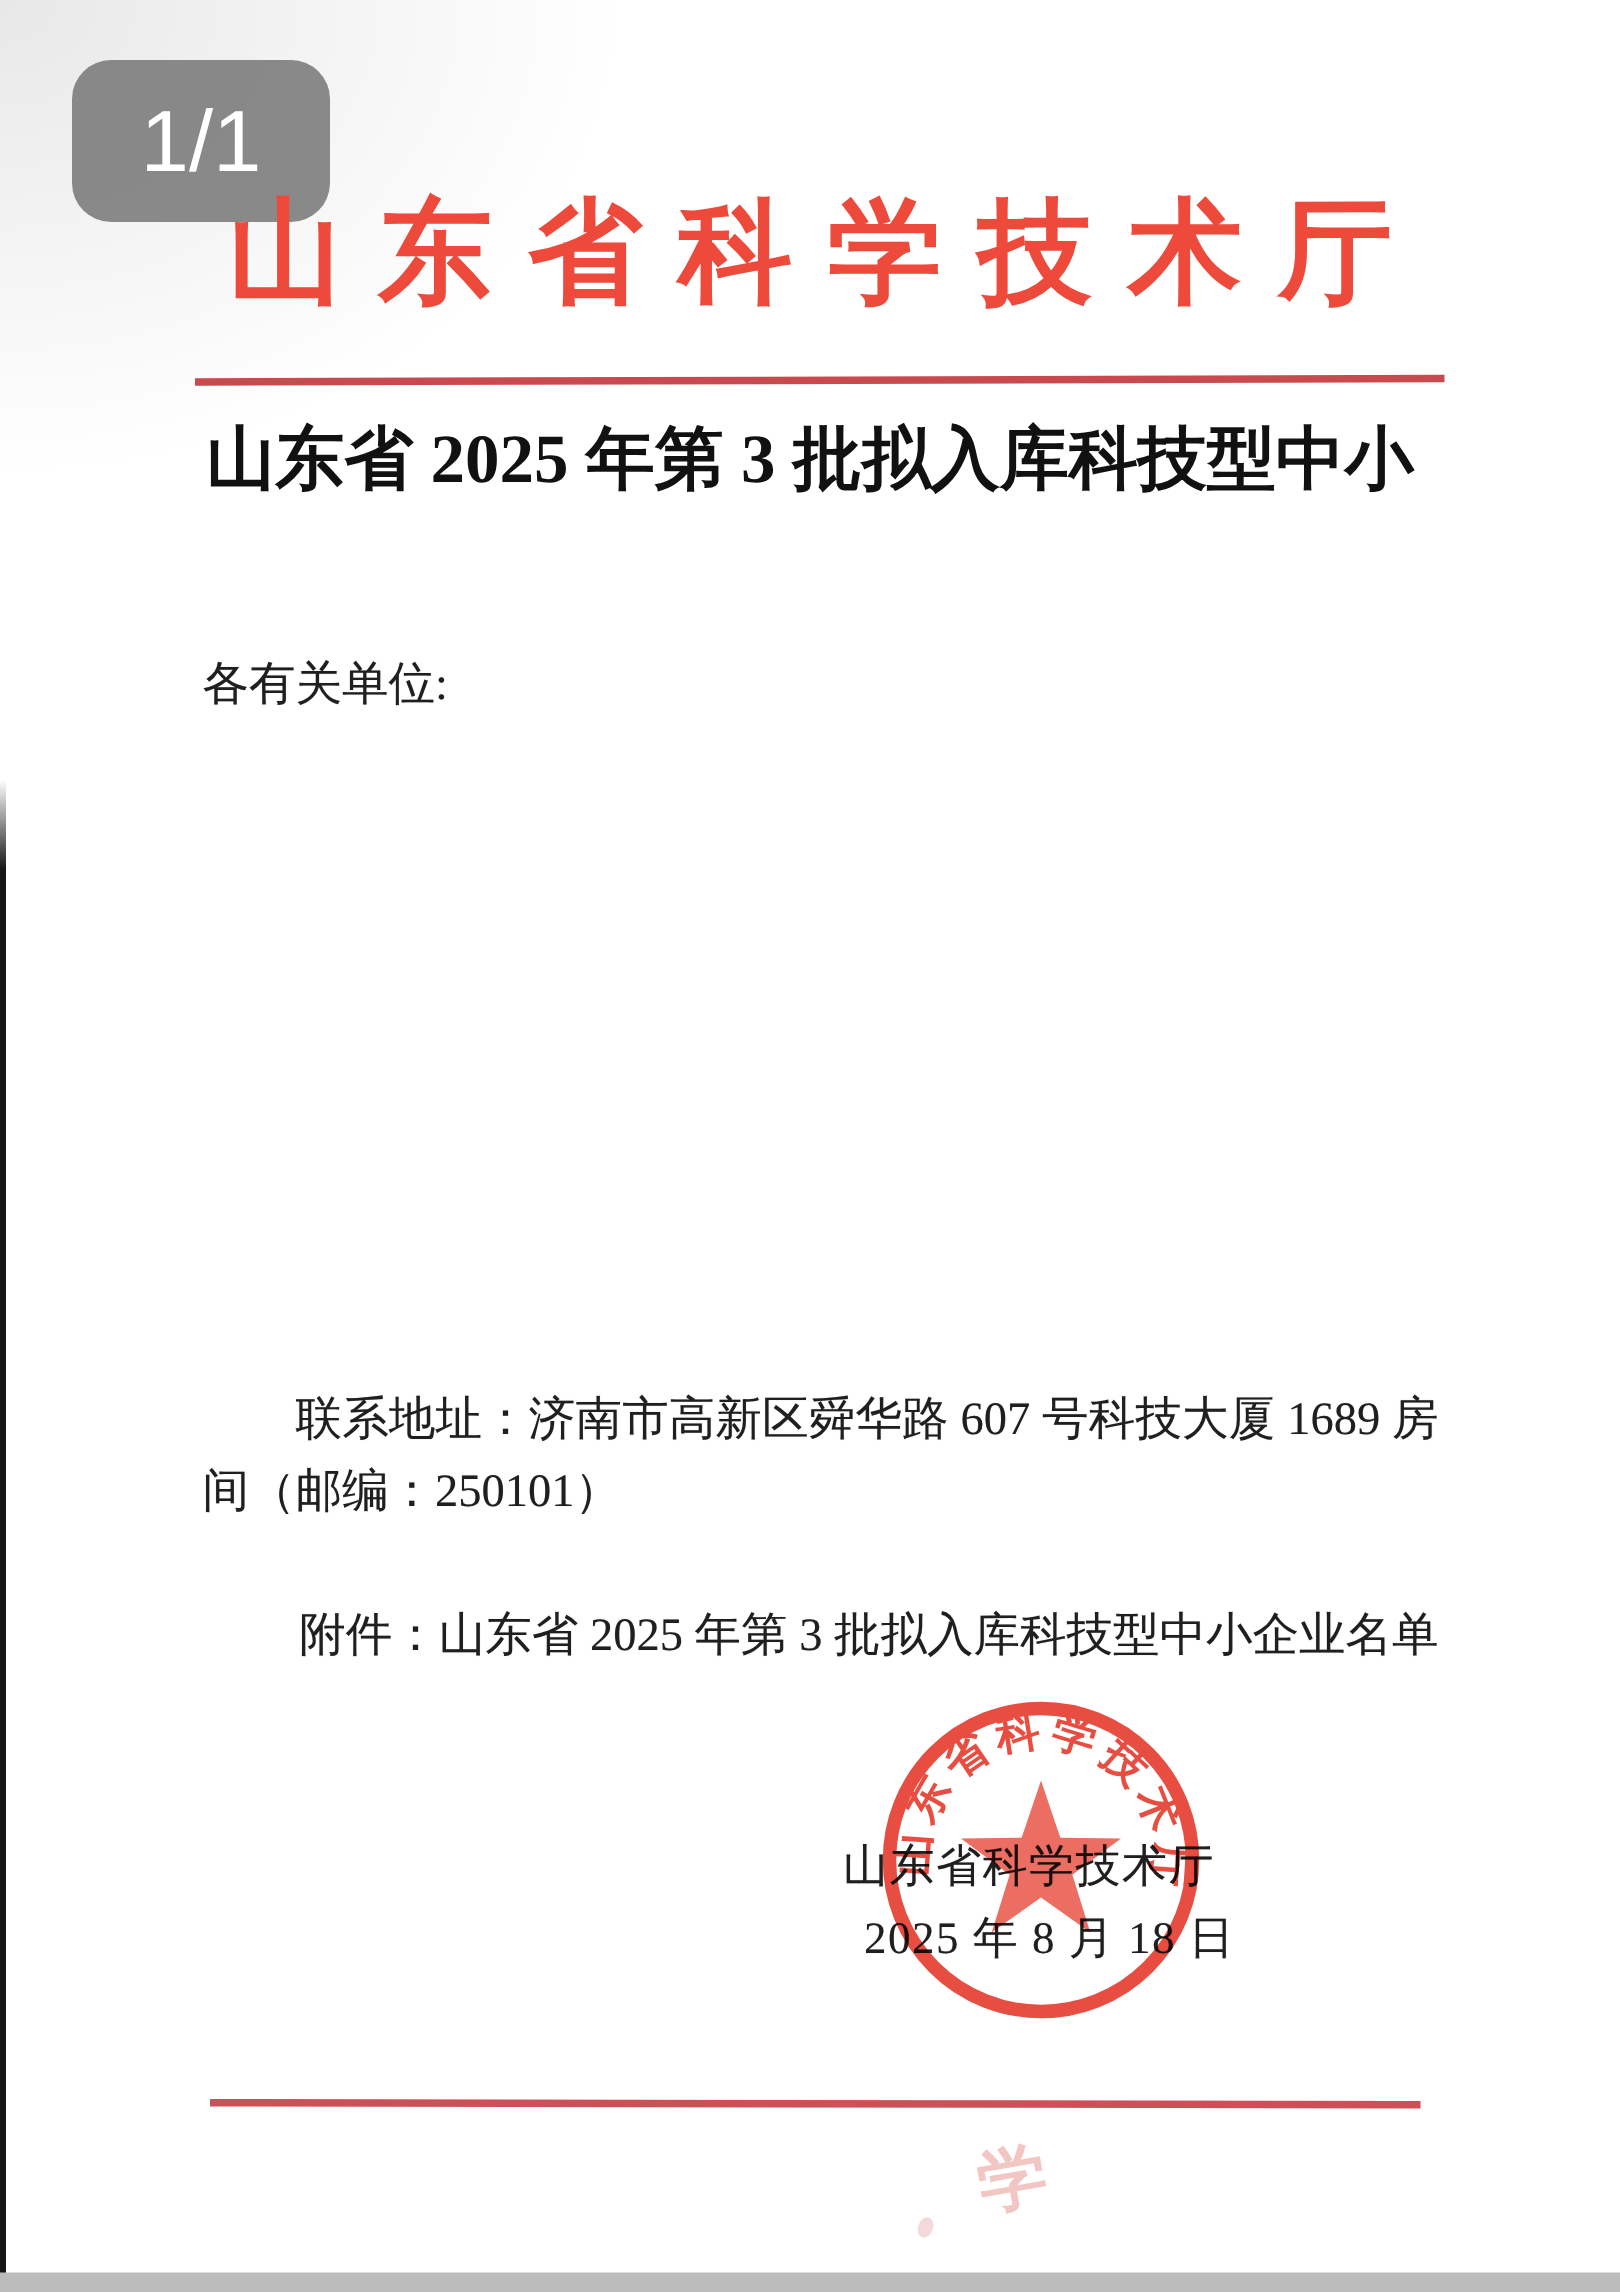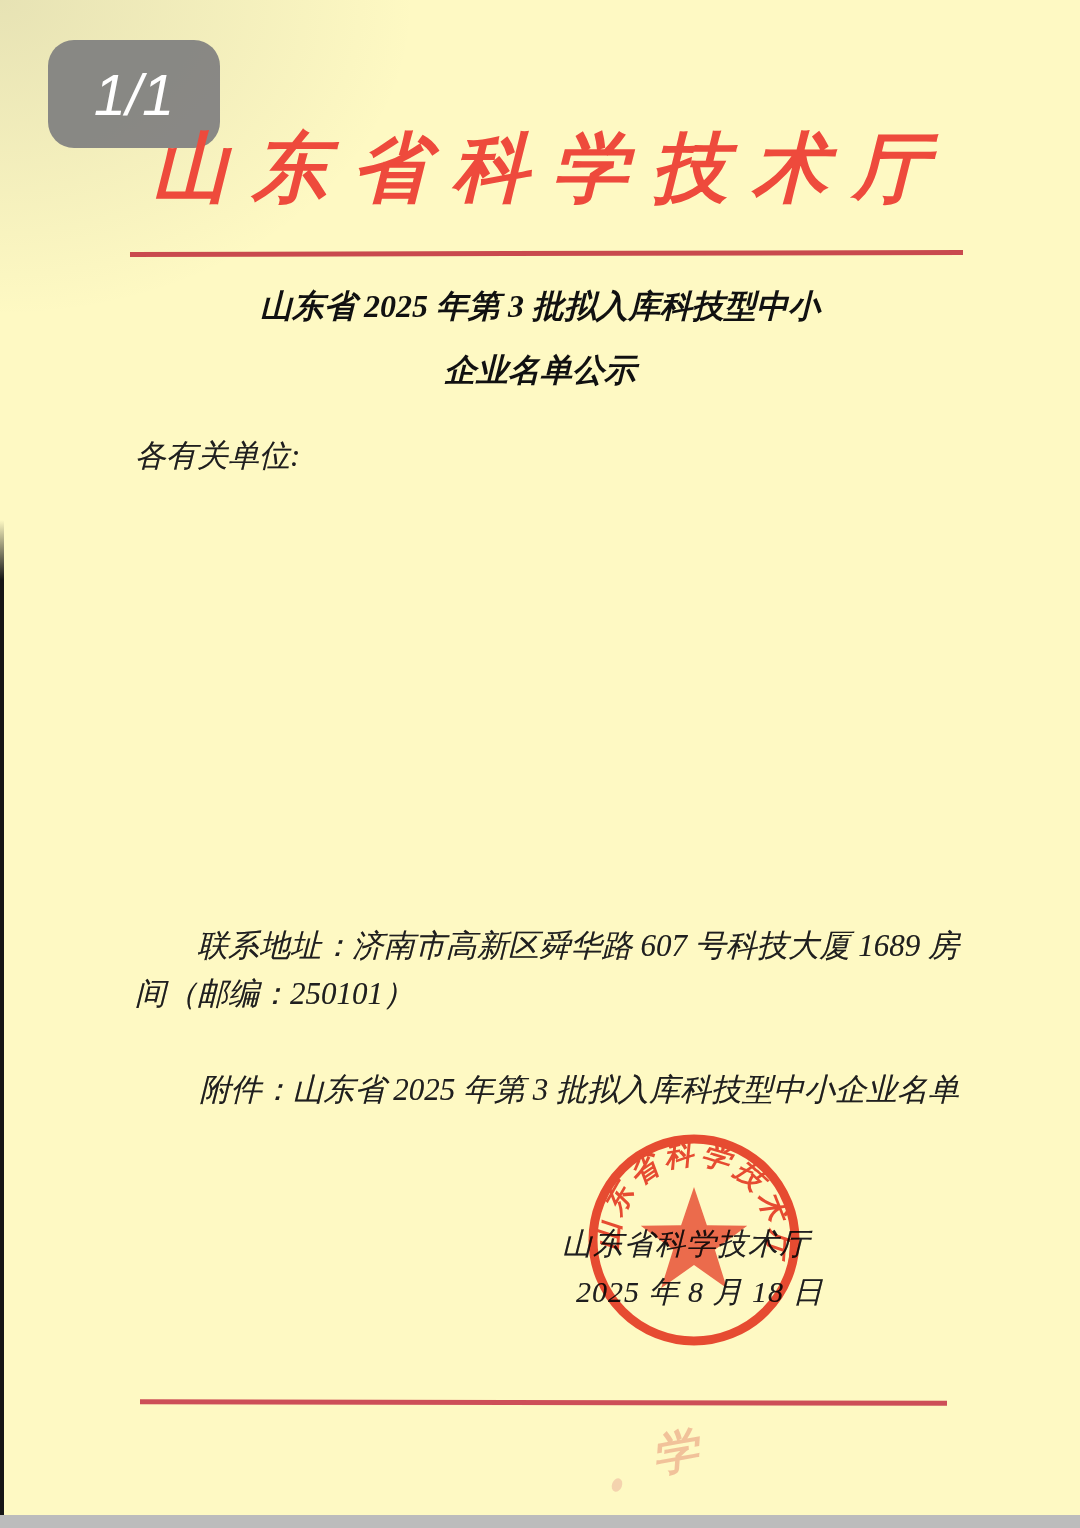--- a/index.html
+++ b/index.html
@@ -6,24 +6,23 @@
     --header-red:#ee4a3c;
     --divider-red:#c94a4e;
     --rule-red:#cd4f57;
     --seal-red:#e5392b;
     --ink:#1f1f1f;
   }
   *{margin:0;padding:0;box-sizing:border-box;}
   html,body{background:#e9e9e9;}
   .photo{
     position:relative;width:1080px;height:1528px;margin:0 auto;
-    background:#fef9c3;overflow:hidden;
+    background:#ffffff;overflow:hidden;
     font-family:"Liberation Serif","DejaVu Serif",serif;
     color:var(--ink);
-    font-style:italic;
   }
   .corner-shade{
     position:absolute;left:0;top:0;width:420px;height:320px;
     background:radial-gradient(ellipse at 0% 0%, rgba(90,90,90,0.14), rgba(90,90,90,0) 70%);
     pointer-events:none;
   }
   .page-badge{
     position:absolute;left:48px;top:40px;width:172px;height:108px;
     background:rgba(128,128,128,0.93);border-radius:26px;
     display:flex;align-items:center;justify-content:center;
@@ -35,21 +34,21 @@
     text-align:center;color:var(--header-red);
     font-size:76px;font-weight:700;letter-spacing:24px;text-indent:24px;
     white-space:nowrap;
   }
   .red-divider{
     position:absolute;left:130px;top:251px;width:833px;height:5px;
     background:var(--divider-red);transform:rotate(-0.15deg);
   }
   .doc-title{
     position:absolute;left:80px;top:274px;width:920px;
-    text-align:center;font-size:32px;font-weight:700;line-height:64px;
+    text-align:center;font-size:46px;font-weight:700;line-height:64px;
     color:#111;
   }
   .body-block{
     position:absolute;left:135px;width:824px;
     font-size:31px;line-height:48px;text-align:justify;
     color:var(--ink);text-shadow:0 0 0.6px rgba(0,0,0,0.35);
   }
   .salutation{top:432px;text-align:left;}
   .para1{top:484px;text-indent:2em;}
   .para2{top:730px;text-indent:2em;}
@@ -105,21 +104,20 @@
   <div class="page-badge">
     <span>1/1</span>
   </div>
 
   <div class="letterhead">山东省科学技术厅</div>
 
   <div class="red-divider"></div>
 
   <div class="doc-title">
     <div>山东省 2025 年第 3 批拟入库科技型中小</div>
-    <div>企业名单公示</div>
   </div>
 
   <div class="body-block salutation">各有关单位:</div>
 
 
 
 
   <div class="body-block address">联系地址：济南市高新区舜华路 607 号科技大厦 1689 房间（邮编：250101）</div>
 
   <div class="body-block attachment">附件：山东省 2025 年第 3 批拟入库科技型中小企业名单</div>

